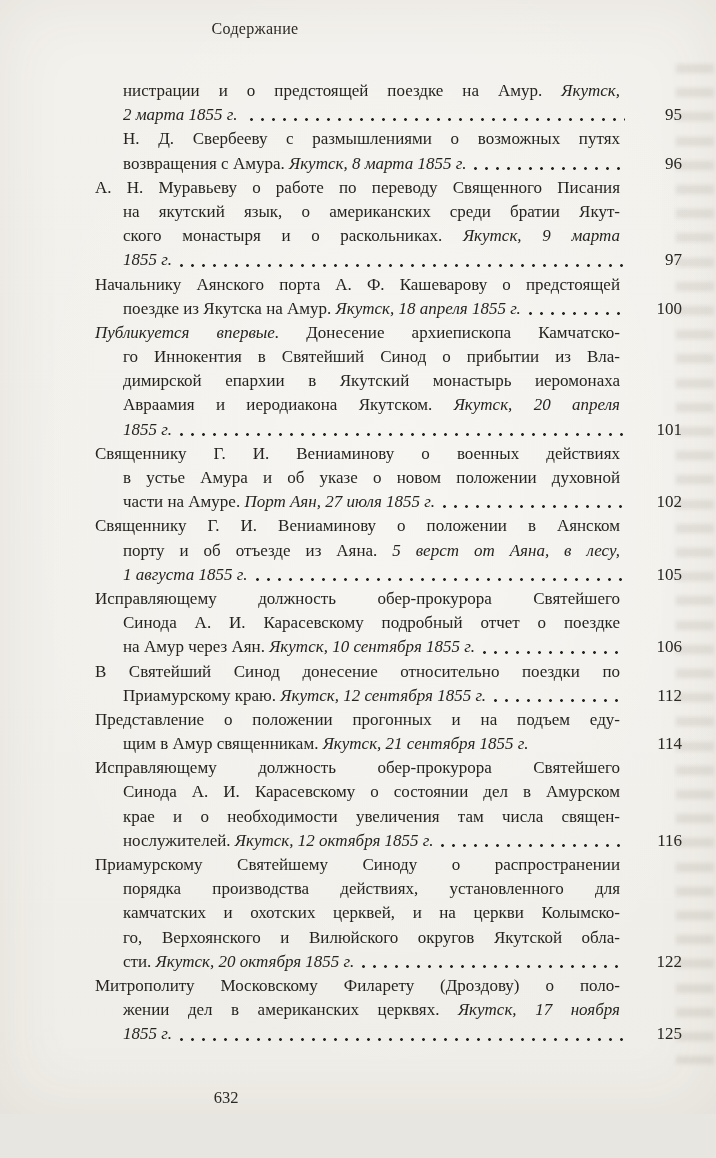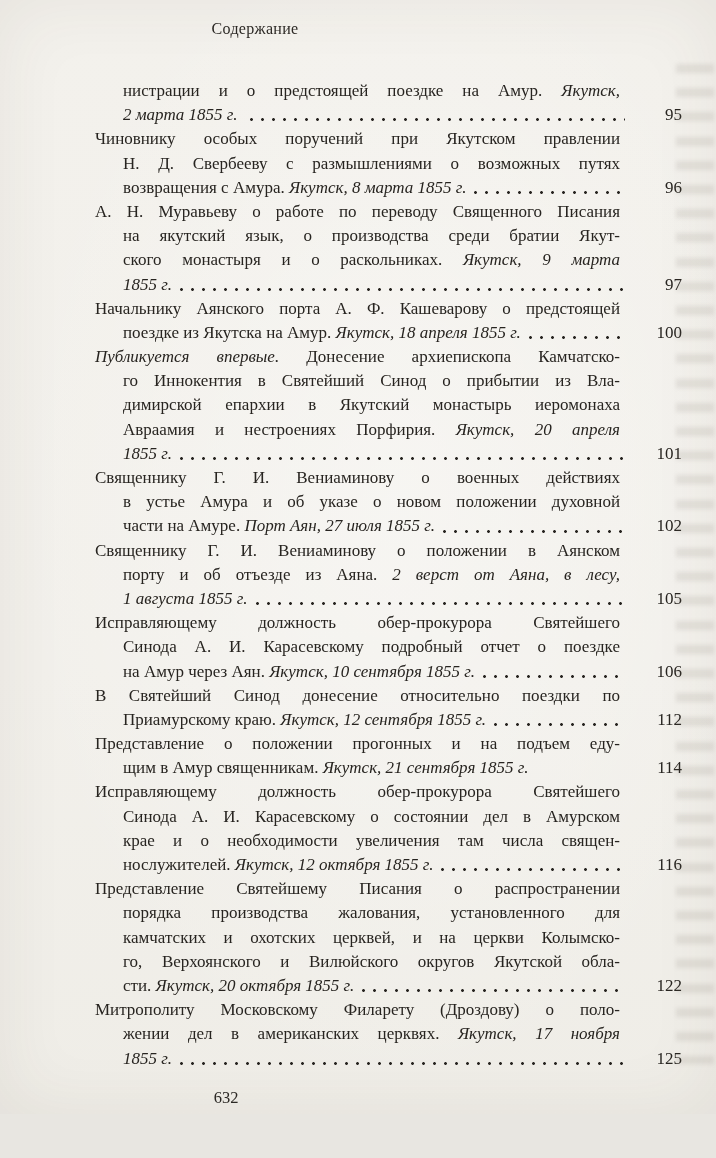--- a/index.html
+++ b/index.html
@@ -99,59 +99,58 @@
 
 <div class="page">
   <div class="running-head">Содержание</div>
   <main class="toc">
       <div class="line indent justify"><span>нистрации и о предстоящей поездке на Амур. </span><span class="it">Якутск,</span></div>
       <div class="line indent pageline">
         <span class="txt"><span class="it">2 марта 1855 г. </span></span>
         <span class="leader"></span>
         <span class="pagenum">95</span>
       </div>
-      <div class="line justify"><span>Чиновнику особых поручений при Якутском правлении</span></div>
       <div class="line indent justify"><span>Н. Д. Свербееву с размышлениями о возможных путях</span></div>
       <div class="line indent pageline">
         <span class="txt"><span>возвращения с Амура. </span><span class="it">Якутск, 8 марта 1855 г.</span></span>
         <span class="leader"></span>
         <span class="pagenum">96</span>
       </div>
       <div class="line justify"><span>А. Н. Муравьеву о работе по переводу Священного Писания</span></div>
-      <div class="line indent justify"><span>на якутский язык, о производства среди братии Якут-</span></div>
+      <div class="line indent justify"><span>на якутский язык, о американских среди братии Якут-</span></div>
       <div class="line indent justify"><span>ского монастыря и о раскольниках. </span><span class="it">Якутск, 9 марта</span></div>
       <div class="line indent pageline">
         <span class="txt"><span class="it">1855 г.</span></span>
         <span class="leader"></span>
         <span class="pagenum">97</span>
       </div>
       <div class="line justify"><span>Начальнику Аянского порта А. Ф. Кашеварову о предстоящей</span></div>
       <div class="line indent pageline">
         <span class="txt"><span>поездке из Якутска на Амур. </span><span class="it">Якутск, 18 апреля 1855 г.</span></span>
         <span class="leader"></span>
         <span class="pagenum">100</span>
       </div>
       <div class="line justify"><span class="it">Публикуется впервые.</span><span> Донесение архиепископа Камчатско-</span></div>
       <div class="line indent justify"><span>го Иннокентия в Святейший Синод о прибытии из Вла-</span></div>
       <div class="line indent justify"><span>димирской епархии в Якутский монастырь иеромонаха</span></div>
-      <div class="line indent justify"><span>Авраамия и нестроениях Порфирия. </span><span class="it">Якутск, 20 апреля</span></div>
+      <div class="line indent justify"><span>Авраамия и иеродиакона Якутском. </span><span class="it">Якутск, 20 апреля</span></div>
       <div class="line indent pageline">
         <span class="txt"><span class="it">1855 г.</span></span>
         <span class="leader"></span>
         <span class="pagenum">101</span>
       </div>
       <div class="line justify"><span>Священнику Г. И. Вениаминову о военных действиях</span></div>
       <div class="line indent justify"><span>в устье Амура и об указе о новом положении духовной</span></div>
       <div class="line indent pageline">
         <span class="txt"><span>части на Амуре. </span><span class="it">Порт Аян, 27 июля 1855 г.</span></span>
         <span class="leader"></span>
         <span class="pagenum">102</span>
       </div>
       <div class="line justify"><span>Священнику Г. И. Вениаминову о положении в Аянском</span></div>
-      <div class="line indent justify"><span>порту и об отъезде из Аяна. </span><span class="it">2 верст от Аяна, в лесу,</span></div>
+      <div class="line indent justify"><span>порту и об отъезде из Аяна. </span><span class="it">5 верст от Аяна, в лесу,</span></div>
       <div class="line indent pageline">
         <span class="txt"><span class="it">1 августа 1855 г.</span></span>
         <span class="leader"></span>
         <span class="pagenum">105</span>
       </div>
       <div class="line justify"><span>Исправляющему должность обер-прокурора Святейшего</span></div>
       <div class="line indent justify"><span>Синода А. И. Карасевскому подробный отчет о поездке</span></div>
       <div class="line indent pageline">
         <span class="txt"><span>на Амур через Аян. </span><span class="it">Якутск, 10 сентября 1855 г.</span></span>
         <span class="leader"></span>
@@ -170,22 +169,22 @@
         <span class="pagenum">114</span>
       </div>
       <div class="line justify"><span>Исправляющему должность обер-прокурора Святейшего</span></div>
       <div class="line indent justify"><span>Синода А. И. Карасевскому о состоянии дел в Амурском</span></div>
       <div class="line indent justify"><span>крае и о необходимости увеличения там числа священ-</span></div>
       <div class="line indent pageline">
         <span class="txt"><span>нослужителей. </span><span class="it">Якутск, 12 октября 1855 г.</span></span>
         <span class="leader"></span>
         <span class="pagenum">116</span>
       </div>
-      <div class="line justify"><span>Представление Святейшему Писания о распространении</span></div>
-      <div class="line indent justify"><span>порядка производства жалования, установленного для</span></div>
+      <div class="line justify"><span>Приамурскому Святейшему Синоду о распространении</span></div>
+      <div class="line indent justify"><span>порядка производства действиях, установленного для</span></div>
       <div class="line indent justify"><span>камчатских и охотских церквей, и на церкви Колымско-</span></div>
       <div class="line indent justify"><span>го, Верхоянского и Вилюйского округов Якутской обла-</span></div>
       <div class="line indent pageline">
         <span class="txt"><span>сти. </span><span class="it">Якутск, 20 октября 1855 г.</span></span>
         <span class="leader"></span>
         <span class="pagenum">122</span>
       </div>
       <div class="line justify"><span>Митрополиту Московскому Филарету (Дроздову) о поло-</span></div>
       <div class="line indent justify"><span>жении дел в американских церквях. </span><span class="it">Якутск, 17 ноября</span></div>
       <div class="line indent pageline">

